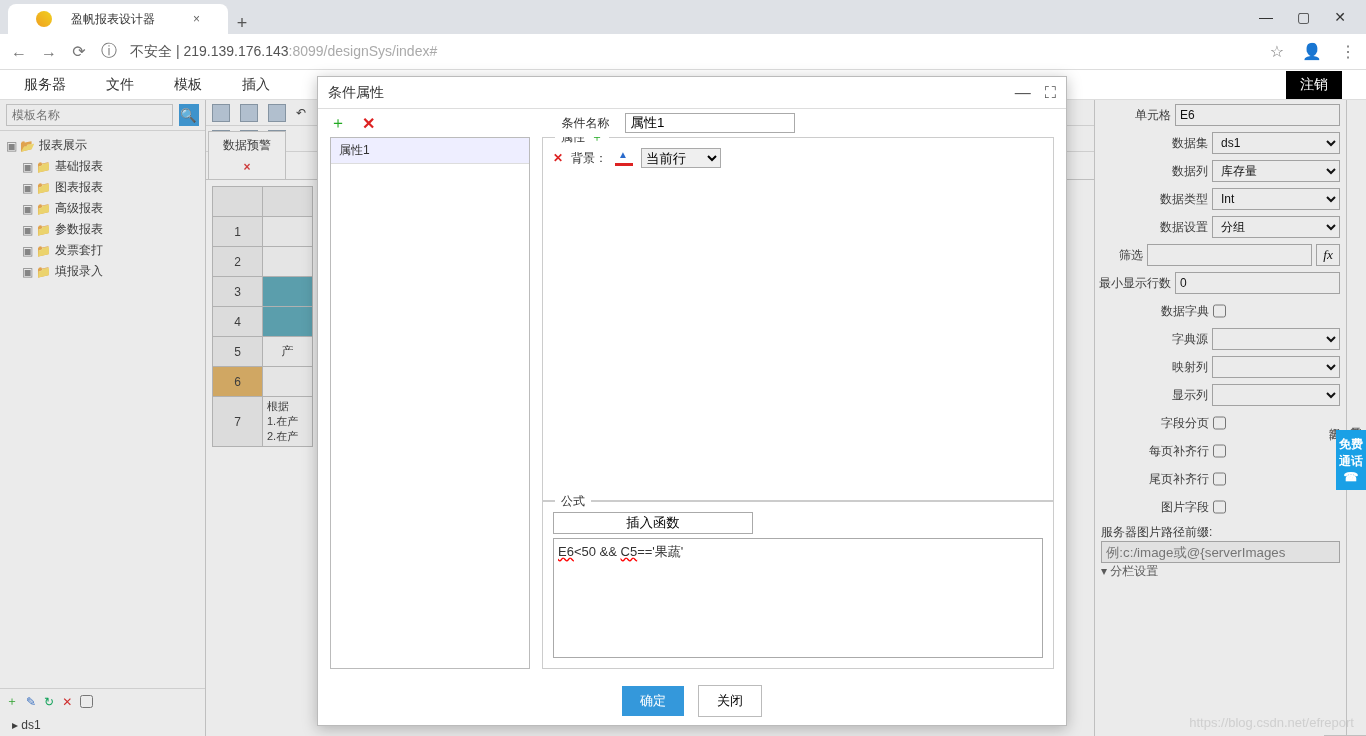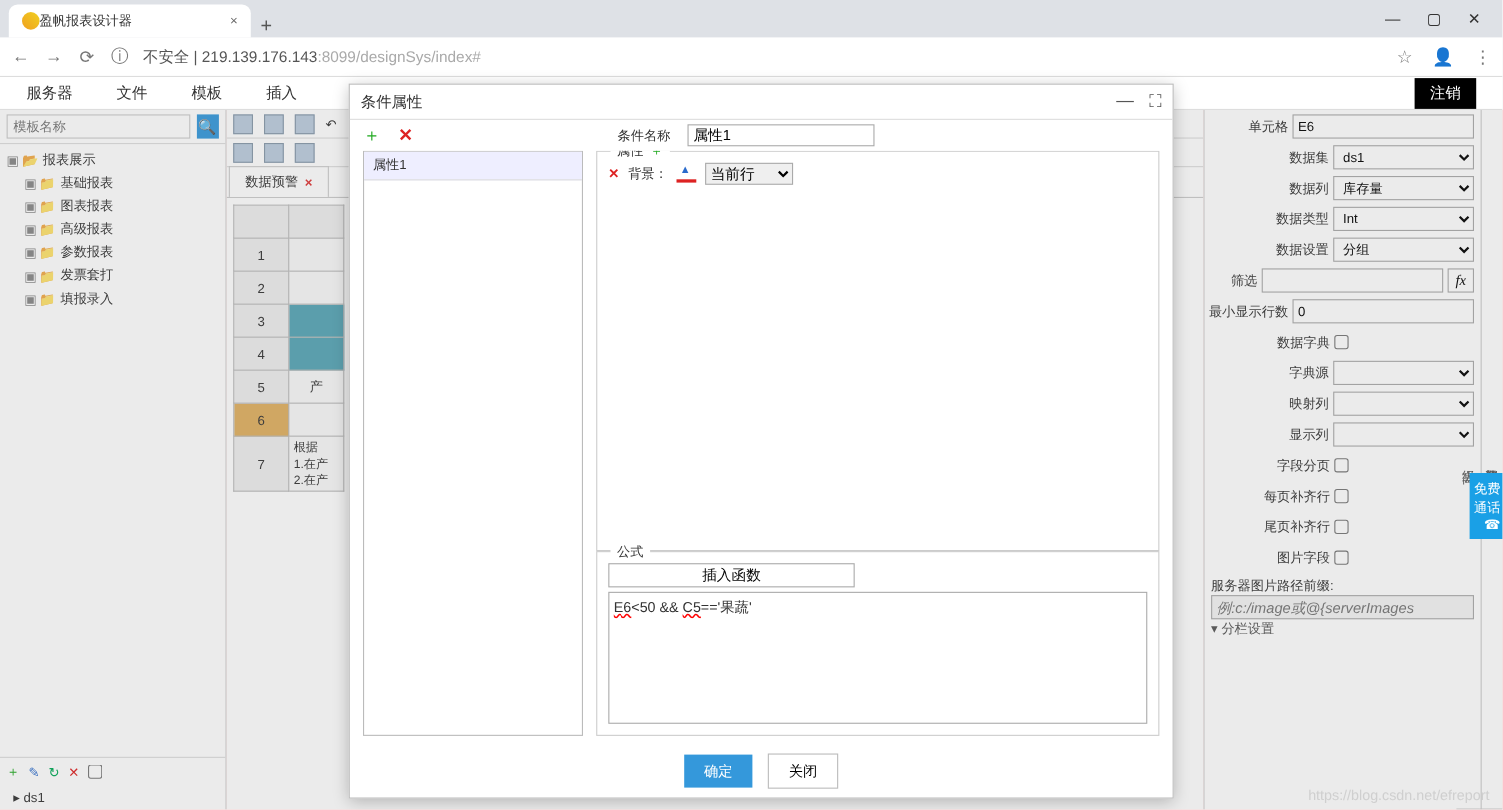--- a/index.html
+++ b/index.html
@@ -1,37 +1,37 @@
 <!DOCTYPE html>
 <html><head>
 <meta charset="utf-8">
 <style>
 * { box-sizing: border-box; margin: 0; padding: 0; font-family: "Microsoft YaHei", Arial, sans-serif; }
 body { background: #fff; font-size: 12px; color: #333; width: 1366px; height: 736px; overflow: hidden; position: relative; }
 
 
 .browser-top { height: 70px; background: #fff; }
 .tab-bar { height: 34px; background: #dee1e6; display: flex; align-items: flex-end; padding-left: 8px; }
-.tab { background: #fff; border-radius: 8px 8px 0 0; height: 30px; display: flex; align-items: center; padding: 0 12px; min-width: 220px; gap: 0; }
+.tab { background: #fff; border-radius: 8px 8px 0 0; height: 30px; display: flex; align-items: center; padding: 0 28px; min-width: 220px; gap: 19px; }
 .tab .favicon { width: 16px; height: 16px; background: linear-gradient(45deg,#f0a020,#f0d020); border-radius: 50%; }
 .tab .close-x { margin-left: auto; color: #666; }
 .new-tab { width: 28px; text-align: center; color: #555; font-size: 18px; }
 .win-controls { margin-left: auto; display: flex; gap: 24px; padding-right: 20px; align-self: center; color: #333; font-size: 14px; }
 .addr-bar { height: 36px; display: flex; align-items: center; padding: 0 10px; gap: 12px; border-bottom: 1px solid #ddd; }
 .nav-ico { color: #777; font-size: 16px; width: 18px; text-align: center; }
 .url { color: #555; font-size: 14px; }
 .url .dim { color: #aaa; }
 .addr-right { margin-left: auto; display: flex; gap: 18px; color: #777; font-size: 16px; }
 
 
 .app-menu { height: 30px; display: flex; align-items: center; gap: 40px; padding: 0 24px; background: #fff; border-bottom: 1px solid #ddd; font-size: 14px; }
 .logout-btn { margin-left: auto; background: #000; color: #fff; padding: 5px 14px; }
 
 
-.main { position: relative; height: 636px; display: flex; background: #fca5a5; }
+.main { position: relative; height: 636px; display: flex; background: #5eead4; }
 .dim-overlay { position: absolute; inset: 0; background: rgba(120,120,120,0.15); pointer-events: none; z-index: 1; }
 
 .left-col { width: 206px; display: flex; flex-direction: column; border-right: 1px solid #ccc; background: #fff; }
 .search-row { display: flex; align-items: center; padding: 4px 6px; gap: 6px; border-bottom: 1px solid #ddd; }
 .search-row input { flex: 1; border: 1px solid #ccc; height: 22px; padding: 0 5px; font-size: 12px; }
 .search-btn { background: #3498db; color: #fff; width: 40px; height: 22px; border: none; display: flex; align-items: center; justify-content: center; }
 .tree { flex: 1; overflow: auto; padding: 4px 0; font-size: 12px; }
 .tree-item { display: flex; align-items: center; gap: 4px; padding: 2px 6px; }
 .tree-item .exp { width: 10px; color: #888; }
 .folder-ico { color: #e0a030; }
@@ -40,41 +40,41 @@
 .ds-toolbar .edit { color: #2a6bcc; }
 .ds-toolbar .refresh { color: #0a5; }
 .ds-toolbar .del { color: #d22; }
 .ds-item { padding: 4px 12px; color: #333; }
 
 .center-col { flex: 1; position: relative; background: #fff; overflow: hidden; }
 .tb-row { height: 26px; border-bottom: 1px solid #ddd; display: flex; align-items: center; gap: 10px; padding: 0 6px; }
 .tb-ico { width: 18px; height: 18px; background: #bcd; border: 1px solid #89a; }
 .tabs-row { display: flex; height: 28px; border-bottom: 1px solid #ccc; align-items: flex-end; }
 .tab-item { padding: 5px 14px; font-size: 12px; border: 1px solid #ccc; border-bottom: none; margin-left: 2px; display: flex; gap: 6px; align-items: center; }
-.tab-item.active { background: #fff; }
+.tab-item.active { background: #fff; flex-direction: column; }
 .tab-item .x { color: #d33; font-weight: bold; }
 .grid-area { position: relative; margin: 6px; }
 .grid-area table { border-collapse: collapse; }
 .grid-area th, .grid-area td { border: 1px solid #bbb; font-size: 12px; height: 30px; min-width: 50px; background: #f8f8f8; text-align: center; }
 .grid-area th { background: #eee; font-weight: normal; }
 .grid-area .sel { background: #56a5b5; }
 .grid-area .orange { background: #e0b060; }
 
 .right-col { width: 272px; border-left: 1px solid #ccc; background: #fff; display: flex; }
 .props { flex: 1; padding: 4px 6px; font-size: 12px; overflow: auto; }
 .prop-row { display: flex; align-items: center; margin-bottom: 6px; gap: 4px; justify-content: flex-end; }
 .prop-row label { text-align: right; white-space: nowrap; }
 .prop-row input, .prop-row select { flex: 0 0 128px; border: 1px solid #aaa; height: 22px; padding: 0 4px; font-size: 12px; background: #fff; }
 .prop-row input[type=checkbox] { flex: 0 0 auto; margin-right: 114px; }
 .fx-btn { width: 24px; height: 22px; border: 1px solid #aaa; background: #fff; font-style: italic; font-family: serif; }
 .vtabs { width: 20px; border-left: 1px solid #ccc; writing-mode: vertical-rl; text-align: center; font-size: 12px; color: #555; }
 .vtabs div { padding: 8px 2px; border-bottom: 1px solid #ccc; }
 
 
-.call-badge { position: absolute; right: 0; top: 430px; width: 30px; background: #1aa0e6; color: #fff; font-size: 12px; text-align: right; padding: 6px 2px; z-index: 5; }
+.call-badge { position: absolute; right: 0; top: 430px; width: 30px; background: #1aa0e6; color: #fff; font-size: 12px; text-align: center; padding: 6px 2px; z-index: 5; font-weight: bold; }
 
 
 .modal { position: absolute; left: 317px; top: 76px; width: 750px; height: 650px; background: #fff; border: 1px solid #bbb; box-shadow: 0 3px 14px rgba(0,0,0,0.25); z-index: 10; display: flex; flex-direction: column; }
 .modal-head { height: 32px; display: flex; align-items: center; padding: 0 10px; border-bottom: 1px solid #ddd; font-size: 14px; }
 .modal-head .win-icons { margin-left: auto; display: flex; gap: 14px; color: #555; font-size: 16px; }
 .modal-tool { height: 28px; display: flex; align-items: center; gap: 16px; padding: 0 12px; }
 .modal-tool .plus { color: #2a2; font-size: 16px; }
 .modal-tool .del { color: #d22; font-size: 16px; font-weight: bold; }
 .modal-tool .name-lbl { margin-left: 170px; }
 .modal-tool input { width: 170px; height: 20px; border: 1px solid #aaa; padding: 0 4px; }
@@ -82,21 +82,21 @@
 .attr-list { width: 200px; border: 1px solid #bbb; }
 .attr-list .item { padding: 4px 8px; background: #eef; border-bottom: 1px solid #ddd; }
 .attr-right { flex: 1; display: flex; flex-direction: column; gap: 0; }
 .fieldset { border: 1px solid #ccc; position: relative; padding: 10px; }
 .fieldset .legend { position: absolute; top: -9px; left: 12px; background: #fff; padding: 0 6px; font-size: 12px; display: flex; gap: 6px; align-items: center; }
 .bg-row { display: flex; align-items: center; gap: 8px; font-size: 12px; }
 .bg-row .x { color: #d22; font-weight: bold; }
 .bg-row select { border: 1px solid #aaa; height: 20px; width: 80px; }
 .bucket-ico { width: 18px; height: 16px; border-bottom: 3px solid #d22; display: inline-block; position: relative; }
 .bucket-ico::before { content: "▲"; font-size: 10px; color: #2a6bcc; position: absolute; top: -1px; left: 3px; }
-.insert-fn { width: 224px; height: 22px; border: 1px solid #aaa; background: #fff; text-align: center; }
+.insert-fn { width: 200px; height: 22px; border: 1px solid #aaa; background: #fff; text-align: center; }
 .formula-box { height: 120px; border: 1px solid #aaa; padding: 4px; margin-top: 4px; font-size: 13px; }
 .formula-box .red-u { text-decoration: underline wavy red; }
 .modal-foot { height: 48px; display: flex; align-items: center; justify-content: center; gap: 14px; }
 .btn-primary { background: #3498db; color: #fff; border: none; padding: 6px 18px; font-size: 13px; }
 .btn-default { background: #fff; border: 1px solid #bbb; padding: 6px 18px; font-size: 13px; }
 
 .watermark { position: absolute; right: 12px; bottom: 6px; color: rgba(200,200,200,0.8); font-size: 13px; z-index: 20; }
 </style>
 </head>
 <body>
@@ -309,21 +309,21 @@
         </div>
       <div class="prop-row">
           <label>尾页补齐行</label>
           <input type="checkbox" style="">
         </div>
       <div class="prop-row">
           <label>图片字段</label>
           <input type="checkbox" style="">
         </div>
       <div style="margin-top:4px"><label>服务器图片路径前缀:</label></div>
-      <input style="width: 100%; border: 1px solid rgb(170, 170, 170); height: 22px; background: rgb(244, 244, 244); color: rgb(153, 153, 153); padding: 0px 4px; font-style: italic;" placeholder="例:c:/image或@{serverImages">
+      <input style="width: 100%; border: 1px solid rgb(170, 170, 170); height: 22px; background: rgb(244, 244, 244); color: rgb(153, 153, 153); padding: 0px 4px;" placeholder="例:c:/image或@{serverImages">
       <div style="color:#555">▾ <span>分栏设置</span></div>
     </div>
     <div class="vtabs">
       <div>数据单元格</div>
       <div>高级</div>
     </div>
   </div>
 </div>
 
 <div class="call-badge">

